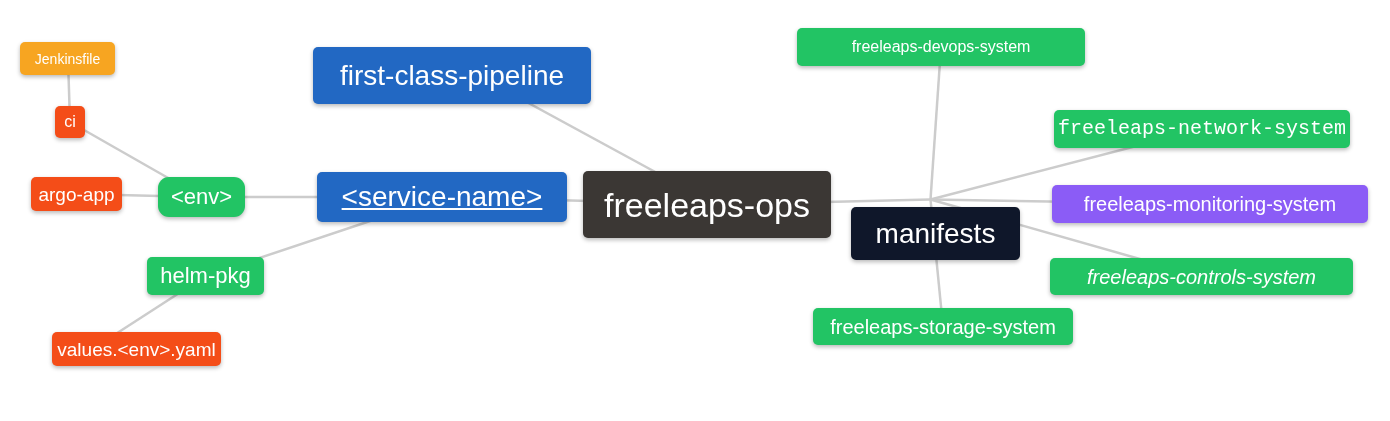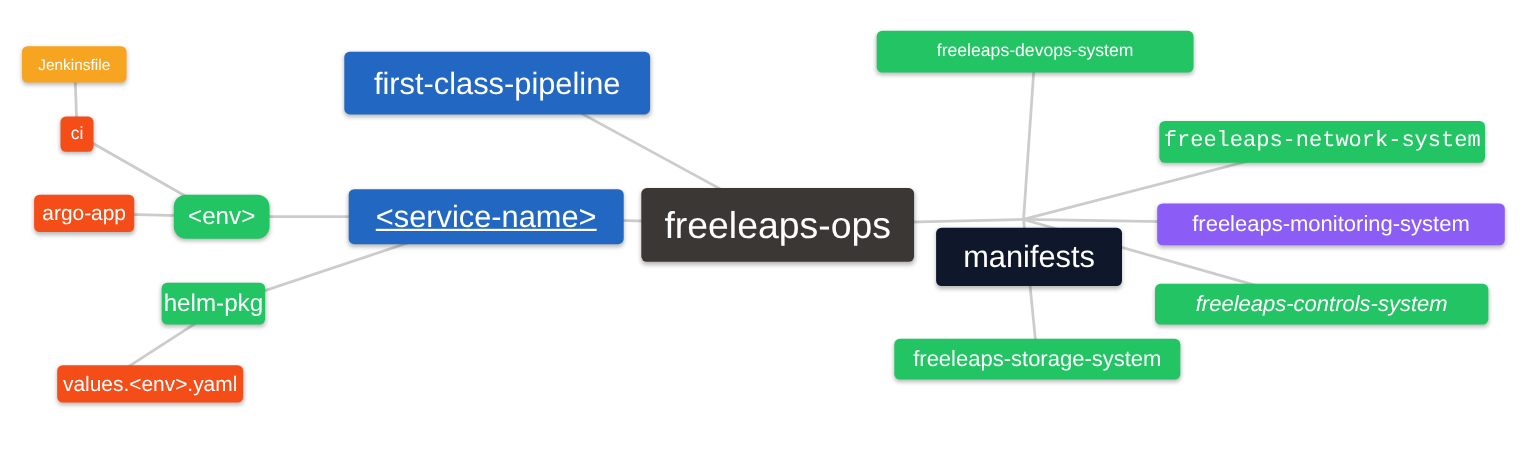--- a/index.html
+++ b/index.html
@@ -52,21 +52,21 @@
       <line x1="930.5" y1="199.5" x2="1210" y2="204" stroke="#cccccc" stroke-width="2.5"></line>
       <line x1="930.5" y1="199.5" x2="1201.5" y2="276.5" stroke="#cccccc" stroke-width="2.5"></line>
       <line x1="930.5" y1="199.5" x2="943" y2="326.5" stroke="#cccccc" stroke-width="2.5"></line>
     </svg>
   <div id="nodes">
       <div class="node" style="left: 583px; top: 171px; width: 248px; height: 67px; font-size: 34px; background: rgb(59, 55, 52);">freeleaps-ops</div>
       <div class="node" style="left: 313px; top: 33px; width: 278px; height: 57px; font-size: 28px; background: rgb(34, 104, 195); margin-top: 14px;">first-class-pipeline</div>
       <div class="node" style="left: 317px; top: 172px; width: 250px; height: 50px; font-size: 28px; background: rgb(34, 104, 195); text-decoration: underline;">&lt;service-name&gt;</div>
       <div class="node" style="left: 851px; top: 173px; width: 169px; height: 53px; font-size: 28px; background: #0f172a; margin-top: 34px;">manifests</div>
       <div class="node" style="left: 158px; top: 177px; width: 87px; height: 40px; font-size: 22px; background: rgb(34, 196, 100); border-radius: 11px;">&lt;env&gt;</div>
-      <div class="node" style="left: 147px; top: 257px; width: 94px; height: 38px; font-size: 22px; background: rgb(34, 196, 100);">helm-pkg</div>
+      <div class="node" style="left: 147px; top: 257px; width: 117px; height: 38px; font-size: 22px; background: rgb(34, 196, 100);">helm-pkg</div>
       <div class="node" style="left: 55px; top: 106px; width: 30px; height: 32px; font-size: 16px; background: rgb(244, 77, 24);">ci</div>
       <div class="node" style="left: 31px; top: 177px; width: 91px; height: 34px; font-size: 19px; background: rgb(244, 77, 24);">argo-app</div>
       <div class="node" style="left: 8px; top: 332px; width: 169px; height: 34px; font-size: 19px; background: rgb(244, 77, 24); margin-left: 44px;">values.&lt;env&gt;.yaml</div>
       <div class="node" style="left: 20px; top: 27px; width: 95px; height: 33px; font-size: 14px; background: rgb(247, 165, 33); margin-top: 15px;">Jenkinsfile</div>
       <div class="node" style="left: 797px; top: 28px; width: 288px; height: 38px; font-size: 16px; background: rgb(34, 196, 100);">freeleaps-devops-system</div>
       <div class="node" style="left: 1054px; top: 110px; width: 296px; height: 38px; font-size: 20px; background: rgb(34, 196, 100); font-family: Liberation Mono, monospace;">freeleaps-network-system</div>
       <div class="node" style="left: 1052px; top: 185px; width: 316px; height: 38px; font-size: 20px; background: #8b5cf6;">freeleaps-monitoring-system</div>
       <div class="node" style="left: 1050px; top: 258px; width: 303px; height: 37px; font-size: 20px; background: rgb(34, 196, 100); font-style: italic;">freeleaps-controls-system</div>
       <div class="node" style="left: 813px; top: 308px; width: 260px; height: 37px; font-size: 20px; background: rgb(34, 196, 100);">freeleaps-storage-system</div>
     </div>

